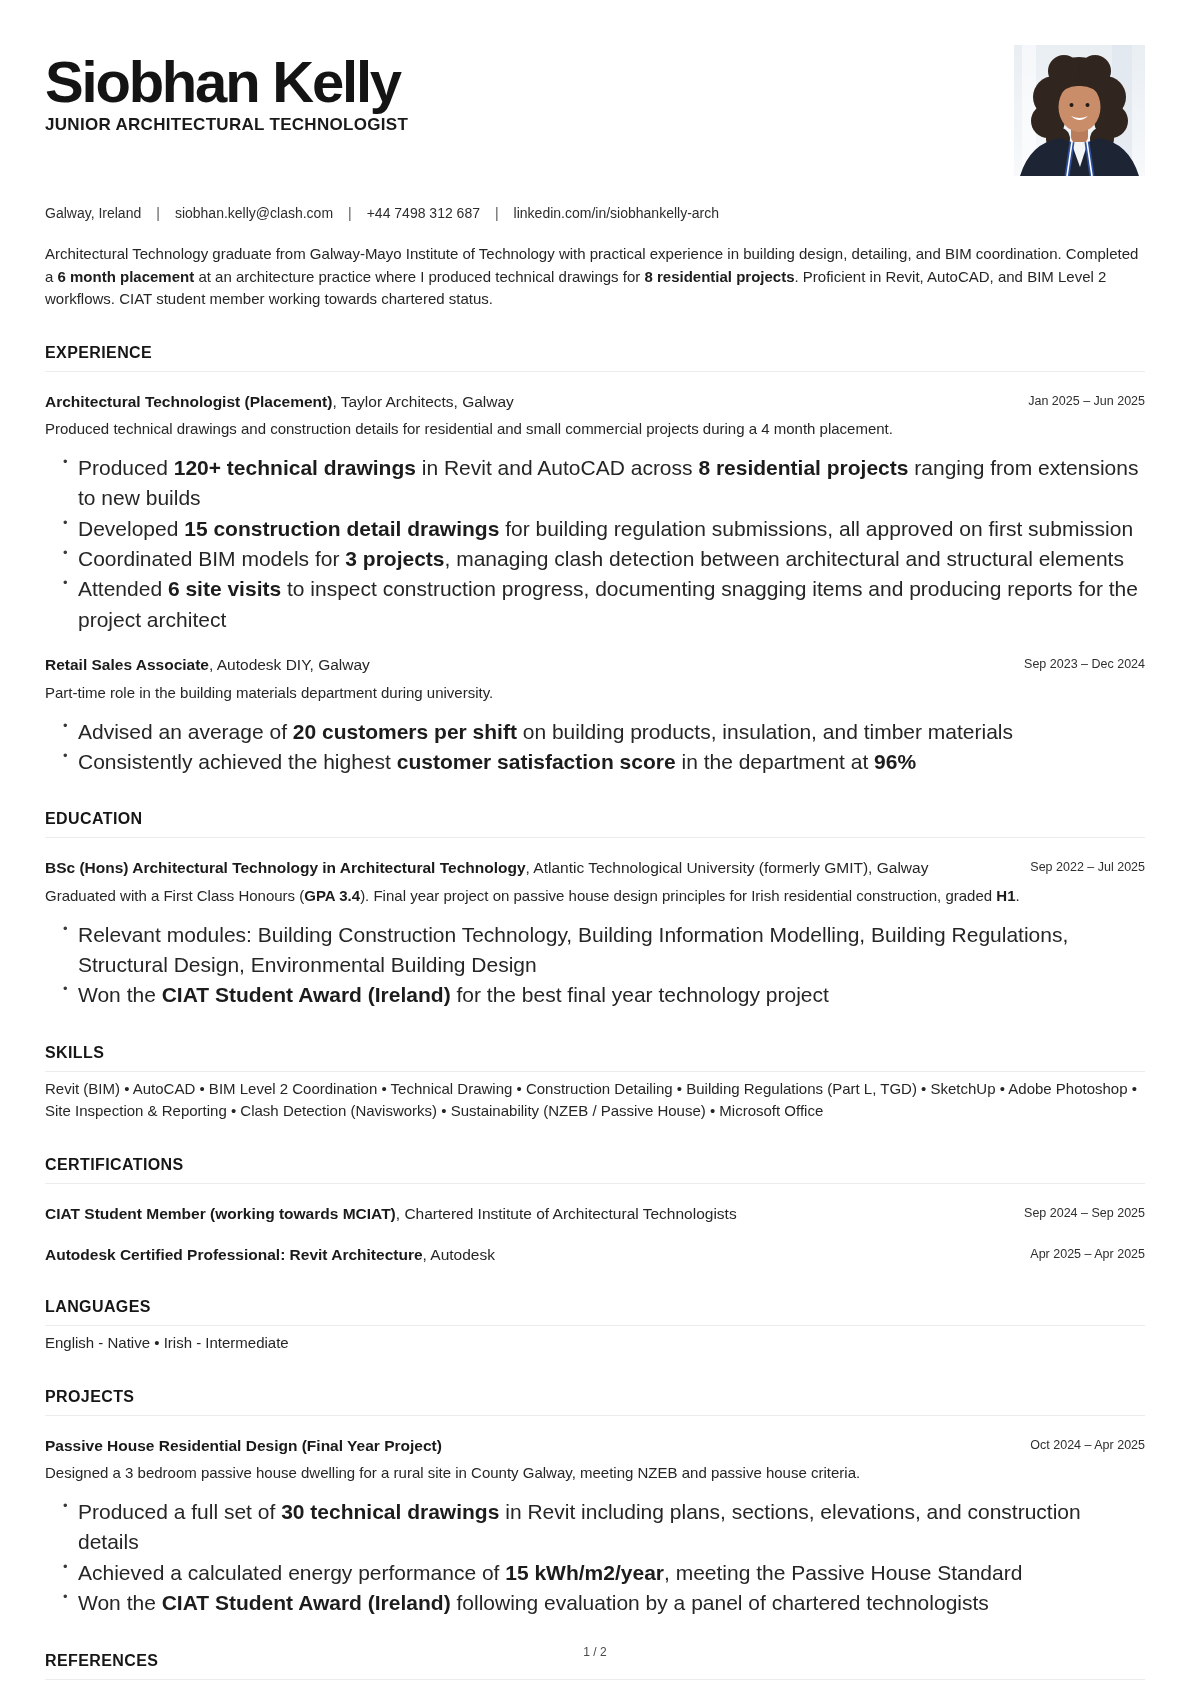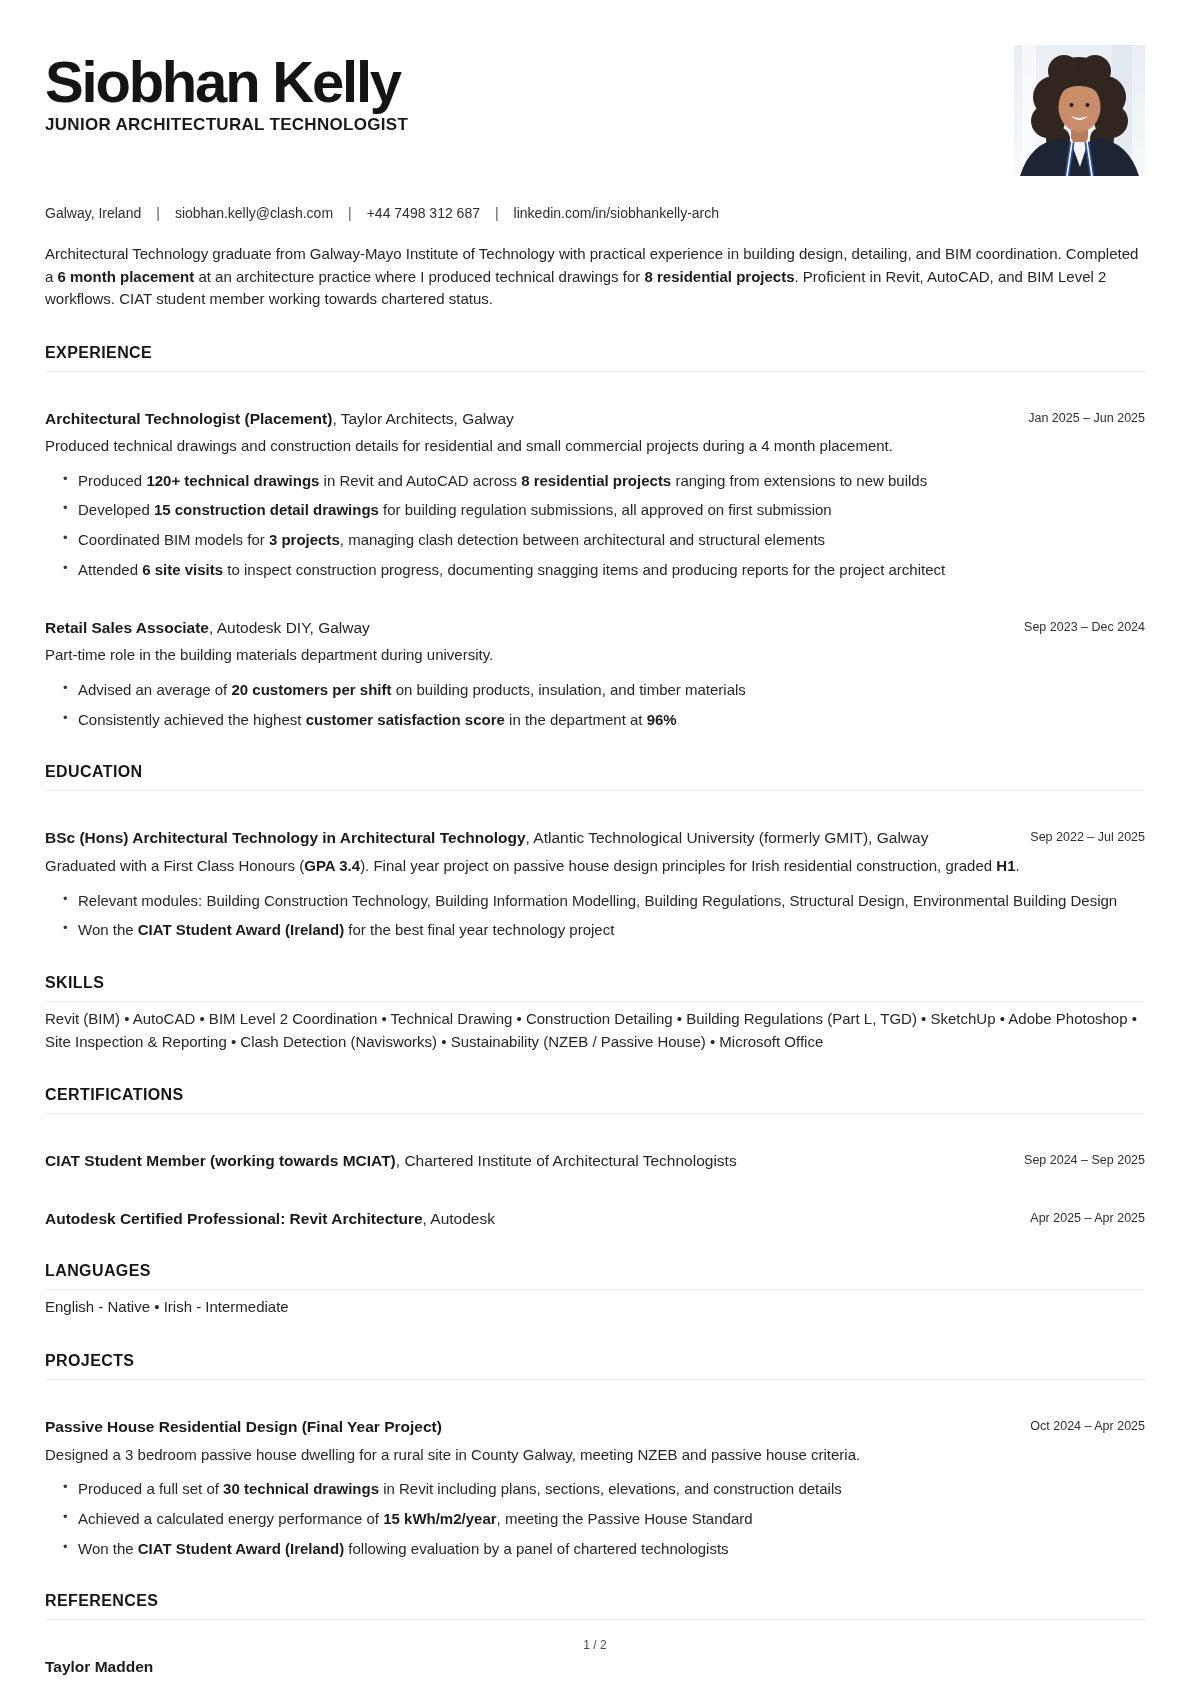--- a/index.html
+++ b/index.html
@@ -37,43 +37,42 @@
   }
   b { font-weight: 700; color: #1c1c1c; }
 
   
   .section-heading {
     margin: 33px 0 0 0;
     font-size: 16px; font-weight: 700; letter-spacing: 0.4px; color: #161616;
   }
   .rule { height: 1px; background: #ececec; margin-top: 9px; }
 
-  .item-head { display: flex; justify-content: space-between; align-items: flex-start; gap: 24px; margin-top: 36px; }
+  .item-head { display: flex; justify-content: space-between; align-items: flex-start; gap: 24px; margin-top: 19px; }
   .item-title { font-size: 15.5px; line-height: 1.4; color: #262626; }
   .item-title .tb { font-weight: 700; color: #1a1a1a; }
   .item-date { font-size: 12.5px; color: #2f2f2f; white-space: nowrap; padding-top: 3px; }
 
   .item-desc { margin: 6px 0 0 0; font-size: 15px; line-height: 1.5; color: #262626; }
   .item-desc + .item-desc { margin-top: 4px; }
 
   ul.bullets { margin: 12px 0 0 0; padding: 0 0 0 33px; list-style: none; }
   ul.bullets li {
     position: relative;
-    font-size: 15px; line-height: 1.45; color: #262626;
-    margin-top: 8px;
+    font-size: 21px; line-height: 1.45; color: #262626;
   }
   ul.bullets li::before {
     content: "\2022";
     position: absolute; left: -15px; top: 0px;
     font-size: 13px; color: #3a3a3a;
   }
 
   
   .footer {
-    position: absolute; left: 0; bottom: 31px; width: 100%;
+    position: absolute; left: 0; bottom: 24px; width: 100%;
     text-align: center; font-size: 12px; color: #4a4a4a;
   }
 </style>
 </head>
 <body>
 
 <div class="page">
 
   <header class="header-row">
     <div>

